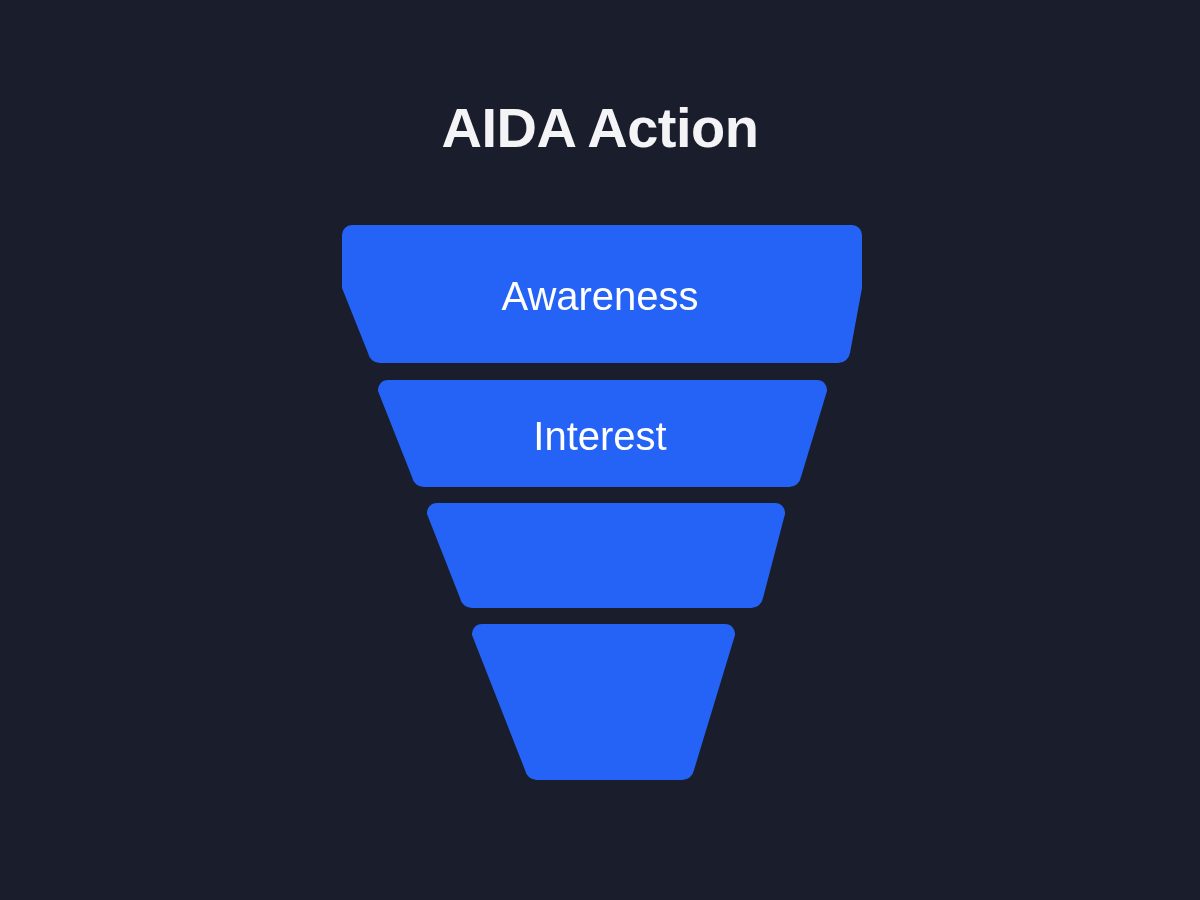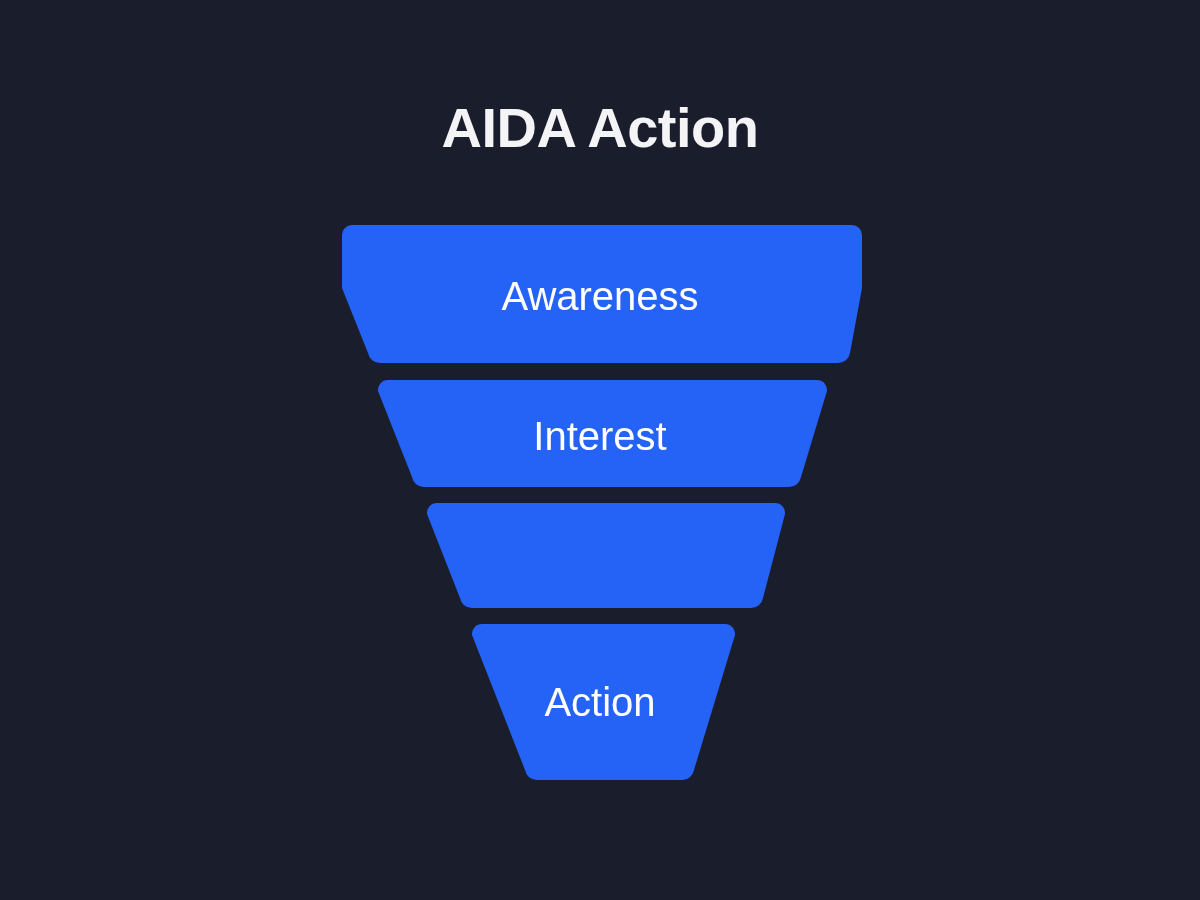--- a/index.html
+++ b/index.html
@@ -119,16 +119,15 @@
                A 12 12 0 0 1 525 770
                L 472 635
                A 10 10 0 0 1 482 624 Z"></path>
     </svg>
 
     <div class="funnel-label label-awareness" style="color: rgb(255, 255, 255);">Awareness</div>
 
     <div class="funnel-label label-interest" style="color: rgb(255, 255, 255);">Interest</div>
 
 
-    <div class="funnel-label label-action" style="color: rgb(255, 255, 255);">Action</div>
   </div>
 
 </div>
 
 </body></html>

